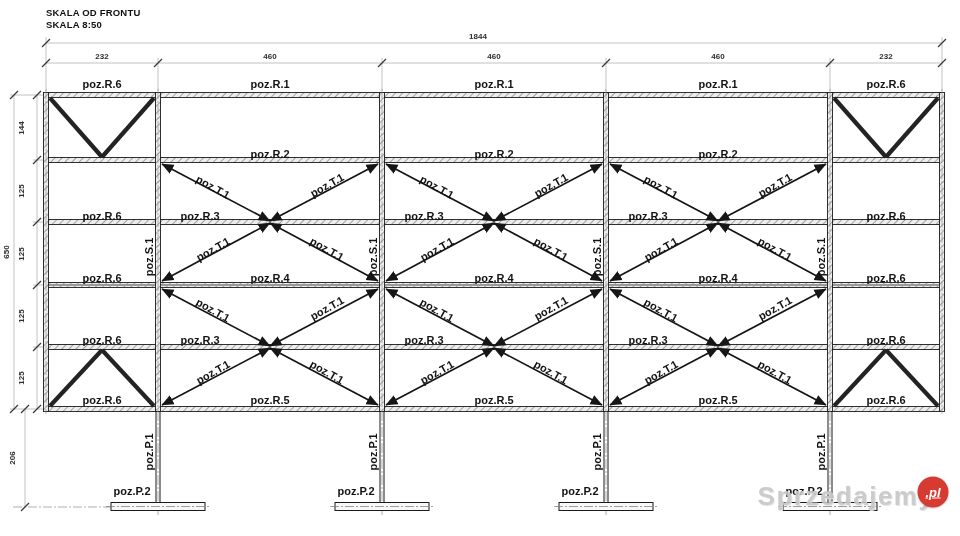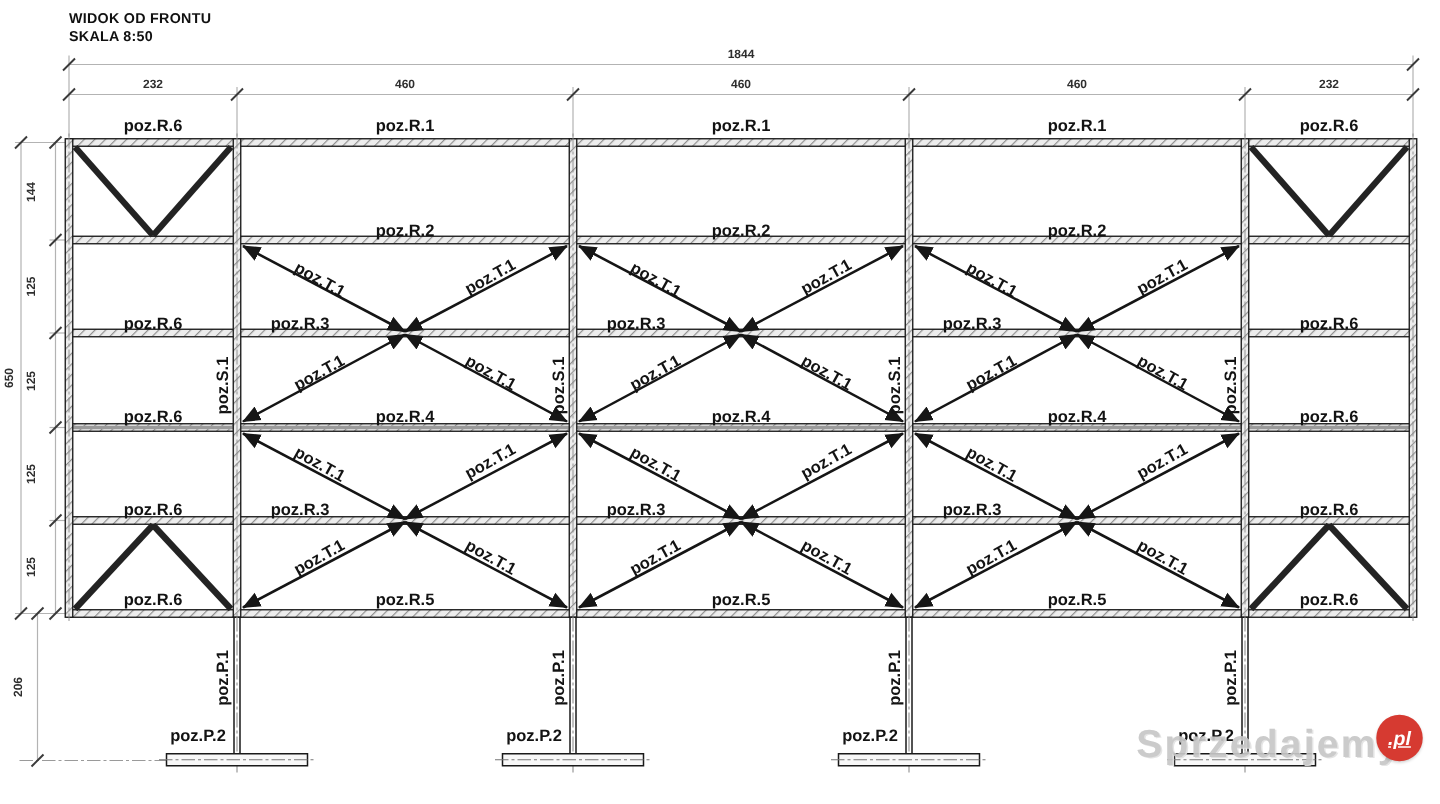--- a/index.html
+++ b/index.html
@@ -31,21 +31,21 @@
     font:italic bold 13px "Liberation Sans",sans-serif;color:#fff;
     box-shadow:0 1px 2px rgba(0,0,0,.18);
     text-decoration:underline;
   }
 </style>
 </head>
 <body>
 
 <div id="canvas">
   <div class="title-block">
-    <div>WIDOK OD FRONTU</div>
+    <div>SKALA OD FRONTU</div>
     <div>SKALA 8:50</div>
   </div>
   <svg id="linework" width="960" height="536" viewBox="0 0 960 536">
       <defs>
         <pattern id="hatch" width="5" height="5" patternUnits="userSpaceOnUse" patternTransform="rotate(45)">
           <rect width="5" height="5" fill="#ededed"></rect>
           <line x1="0" y1="0" x2="0" y2="5" stroke="#8f8f8f" stroke-width="1.6"></line>
         </pattern>
         <marker id="ah" viewBox="0 0 10 10" refX="9" refY="5" markerWidth="7.5" markerHeight="7.5" orient="auto-start-reverse">
           <path d="M0,1 L9.5,5 L0,9 z" fill="#161616"></path>
@@ -213,21 +213,21 @@
       <span class="lbl" style="left: 132px; top: 491px;">poz.P.2</span>
       <span class="lbl" style="left: 373px; top: 257px; transform: translate(-50%, -50%) rotate(-90deg);">poz.S.1</span>
       <span class="lbl" style="left: 373px; top: 452px; transform: translate(-50%, -50%) rotate(-90deg);">poz.P.1</span>
       <span class="lbl" style="left: 356px; top: 491px;">poz.P.2</span>
       <span class="lbl" style="left: 597px; top: 257px; transform: translate(-50%, -50%) rotate(-90deg);">poz.S.1</span>
       <span class="lbl" style="left: 597px; top: 452px; transform: translate(-50%, -50%) rotate(-90deg);">poz.P.1</span>
       <span class="lbl" style="left: 580px; top: 491px;">poz.P.2</span>
       <span class="lbl" style="left: 821px; top: 257px; transform: translate(-50%, -50%) rotate(-90deg);">poz.S.1</span>
       <span class="lbl" style="left: 821px; top: 452px; transform: translate(-50%, -50%) rotate(-90deg);">poz.P.1</span>
       <span class="lbl" style="left: 804px; top: 491px;">poz.P.2</span>
-      <span class="lbl dim" style="left: 478px; top: 36px; margin-left: 16px;">1844</span>
+      <span class="lbl dim" style="left: 478px; top: 36px;">1844</span>
       <span class="lbl dim" style="left: 102px; top: 56px;">232</span>
       <span class="lbl dim" style="left: 270px; top: 56px;">460</span>
       <span class="lbl dim" style="left: 494px; top: 56px;">460</span>
       <span class="lbl dim" style="left: 718px; top: 56px;">460</span>
       <span class="lbl dim" style="left: 886px; top: 56px;">232</span>
       <span class="lbl dim" style="left: 21px; top: 127.5px; transform: translate(-50%, -50%) rotate(-90deg);">144</span>
       <span class="lbl dim" style="left: 21px; top: 191px; transform: translate(-50%, -50%) rotate(-90deg);">125</span>
       <span class="lbl dim" style="left: 21px; top: 253.5px; transform: translate(-50%, -50%) rotate(-90deg);">125</span>
       <span class="lbl dim" style="left: 21px; top: 316px; transform: translate(-50%, -50%) rotate(-90deg);">125</span>
       <span class="lbl dim" style="left: 21px; top: 378px; transform: translate(-50%, -50%) rotate(-90deg);">125</span>

